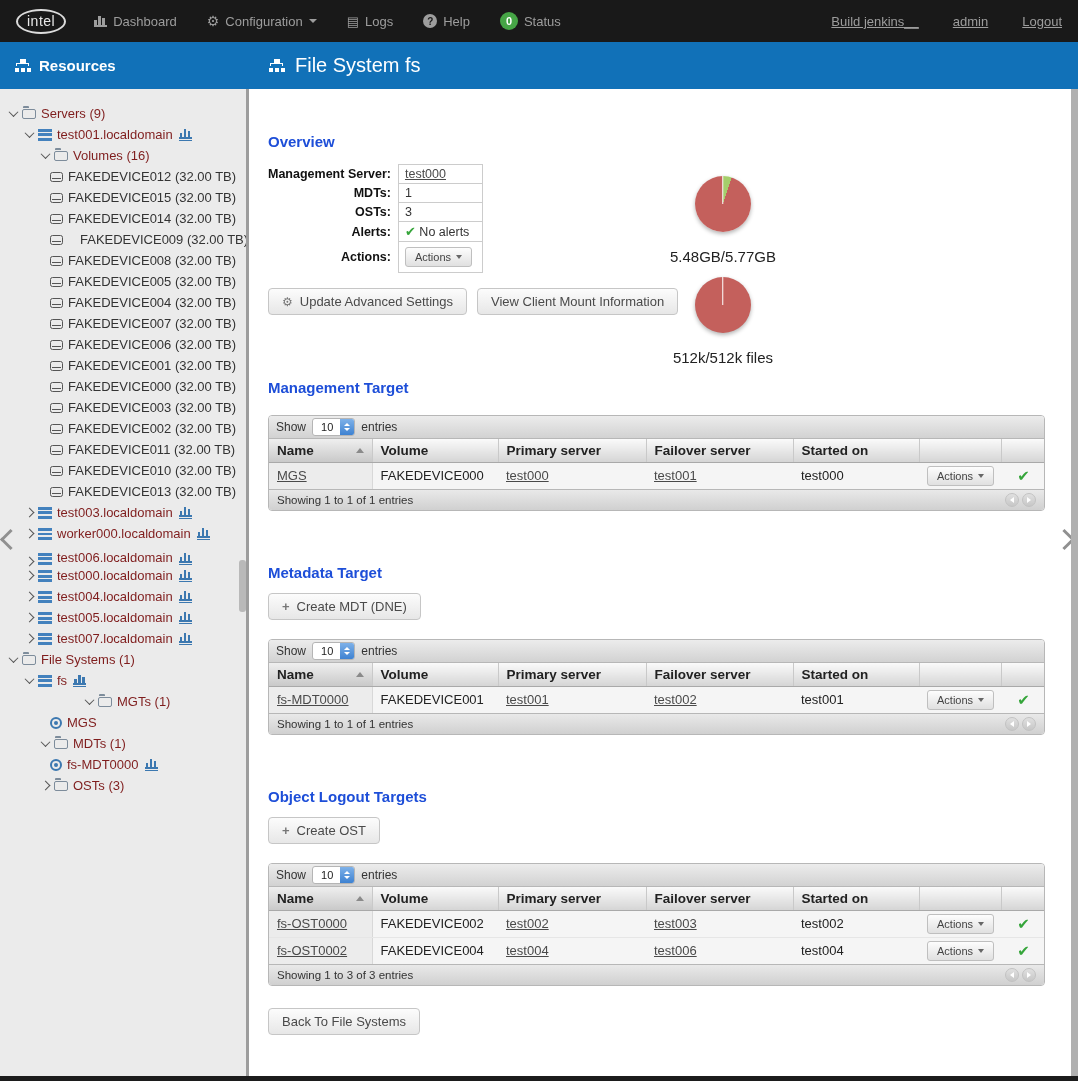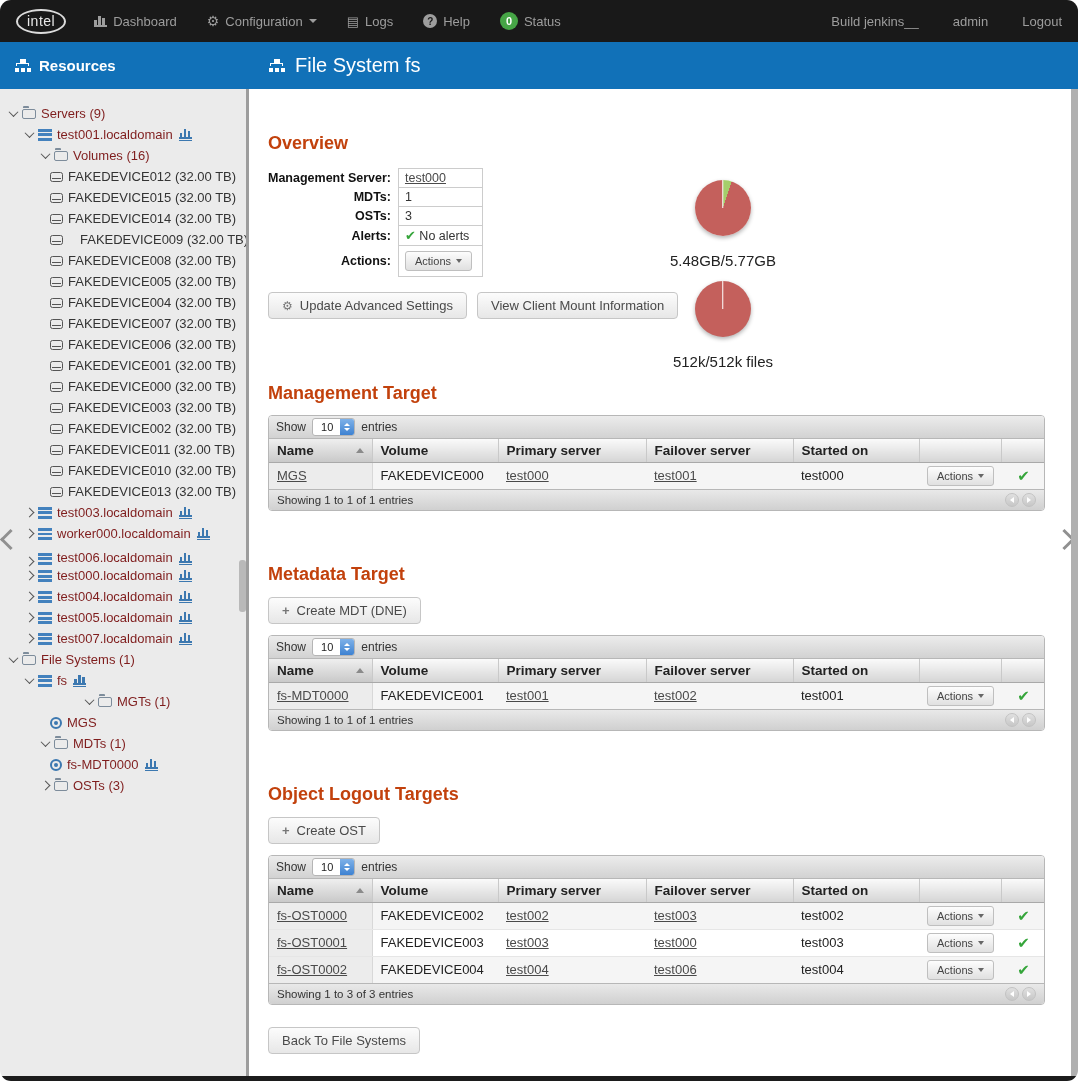--- a/index.html
+++ b/index.html
@@ -1,28 +1,28 @@
 <!DOCTYPE html>
 <html><head>
 <meta charset="utf-8">
 <style>
   * { box-sizing: border-box; margin: 0; padding: 0; }
   html,body { width:1078px; height:1081px; overflow:hidden; background:#fff;
     font-family:"Liberation Sans","DejaVu Sans",sans-serif; }
-  .app { position:relative; width:1078px; height:1081px; background:#fff; overflow:hidden;border-radius:11px; }
+  .app { position:relative; width:1078px; height:1081px; background:#fff; overflow:hidden; }
 
   
   .topnav { position:absolute; top:0; left:0; right:0; height:42px; background:#191919;
     display:flex; align-items:center; padding:0 16px; }
   .brand { color:#e8e8e8; font-size:14px; border:2px solid #dcdcdc; border-radius:50%;
     padding:2px 9px 3px; margin-right:28px; letter-spacing:.5px; }
   .nav-item { display:inline-flex; align-items:center; gap:6px; color:#9d9d9d; font-size:13px;
     margin-right:30px; cursor:pointer; white-space:nowrap; }
   .nav-right { margin-left:auto; display:flex; align-items:center; }
-  .nav-right .nav-item { margin-right:0; margin-left:34px; }
+  .nav-right .nav-item { margin-right:0; margin-left:34px;text-decoration:underline; }
   .mini-chart { display:inline-block; width:13px; height:11px; position:relative;
     border-bottom:2px solid #9d9d9d; }
   .mini-chart i { position:absolute; bottom:0; width:3px; background:#9d9d9d; }
   .mini-chart i:nth-child(1){ left:0; height:5px; } .mini-chart i:nth-child(2){ left:4px; height:9px; }
   .mini-chart i:nth-child(3){ left:8px; height:7px; }
   .gear-glyph { font-size:14px; color:#9d9d9d; line-height:1; }
   .caret-dn { width:0; height:0; border-left:4px solid transparent; border-right:4px solid transparent;
     border-top:4px solid #9d9d9d; display:inline-block; }
   .book-glyph { font-size:13px; color:#9d9d9d; line-height:1; }
   .help-glyph { width:14px; height:14px; border-radius:50%; background:#9d9d9d; color:#191919;
@@ -67,21 +67,21 @@
   .ic-chart { display:inline-block; margin-left:6px; padding-bottom:1px; border-bottom:1px solid #3c78b0; }
   .ic-chart b { display:block; width:13px; height:10px; position:relative; border-bottom:2px solid #3c78b0; }
   .ic-chart b i { position:absolute; bottom:0; width:2.5px; background:#3c78b0; }
   .ic-chart b i:nth-child(1){ left:1px; height:4px; } .ic-chart b i:nth-child(2){ left:5px; height:8px; }
   .ic-chart b i:nth-child(3){ left:9px; height:6px; }
   .side-thumb { position:absolute; right:0; top:471px; width:7px; height:52px; background:#b9b9b9; border-radius:3px; }
 
   
   .main { position:absolute; top:89px; left:249px; right:7px; bottom:5px; background:#fff; overflow:hidden; }
   .main-inner { padding:0 0 0 19px; }
-  .sect-heading { color:#c2410c; font-size:18px; font-weight:bold; }
+  .sect-heading { color:#1d4ed8; font-size:15px; font-weight:bold; }
   .h-overview { margin-top:44px; }
 
   .overview-row { position:relative; margin-top:14px; }
   .ov-table { border-collapse:collapse; }
   .ov-table td.lbl { text-align:right; font-weight:bold; font-size:12.5px; color:#111;
     padding:2px 7px 2px 0; white-space:nowrap; }
   .ov-table td.val { border:1px solid #ccc; width:84px; font-size:12.5px; color:#333; padding:2px 6px; }
   .ov-link, .t-link { color:#4a4a4a; text-decoration:underline; cursor:pointer; }
   .check-glyph { color:#35a53a; font-size:13px; font-weight:bold; }
   .btn-xs { display:inline-flex; align-items:center; gap:5px; font-size:11px; color:#444;
@@ -100,21 +100,21 @@
   .ov-buttons { margin-top:15px; display:flex; gap:10px; }
   .btn { display:inline-flex; align-items:center; gap:7px; font-size:13px; color:#4a4a4a;
     background:linear-gradient(#fcfcfc,#e7e7e7); border:1px solid #c6c6c6; border-radius:4px;
     padding:5px 13px; cursor:pointer; white-space:nowrap; }
   .plus-glyph { color:#777; font-weight:bold; font-size:13px; }
   .gear-sm { color:#777; font-size:12px; }
 
   .section { margin-top:0; }
   .sect-gap1 { margin-top:64px; }  .sect-gap2 { margin-top:53px; }
   .create-btn { margin-top:12px; }
-  .dtable { width:777px; border:1px solid #b7b7b7; border-radius:4px; margin-top:11px;
+  .dtable { width:777px; border:1px solid #b7b7b7; border-radius:4px; margin-top:19px;
     font-size:13px; overflow:hidden; }
   .dt-toolbar { height:23px; background:linear-gradient(#ececec,#d2d2d2); border-bottom:1px solid #b7b7b7;
     display:flex; align-items:center; gap:6px; padding:0 7px; font-size:12px; color:#333; }
   .show-sel { display:inline-flex; align-items:center; background:#fff; border:1px solid #b5b5b5;
     border-radius:3px; height:18px; overflow:hidden; cursor:pointer; }
   .sel-val { font-size:11px; color:#222; padding:0 7px 0 8px; min-width:24px; }
   .stepper { width:14px; height:18px; background:linear-gradient(#82b4ea,#3a7fd0);
     display:inline-flex; flex-direction:column; align-items:center; justify-content:center; gap:2px; }
   .stepper i { width:0; height:0; border-left:3px solid transparent; border-right:3px solid transparent; }
   .stepper .up { border-bottom:3.5px solid #fff; } .stepper .dn { border-top:3.5px solid #fff; }
@@ -651,32 +651,20 @@
                     <td>FAKEDEVICE002</td>
                     <td><span class="t-link">test002</span></td>
                     <td><span class="t-link">test003</span></td>
                     <td>test002</td>
                     <td class="act-cell"><button class="btn-xs">
                         <span>Actions</span>
                         <span class="caret-dn"></span>
                       </button></td>
                     <td class="chk-cell"><span class="check-glyph" style="font-size: 15px;">✔</span></td>
                   </tr>
-                  <tr class="even">
-                    <td class="name-cell"><span class="t-link">fs-OST0001</span></td>
-                    <td>FAKEDEVICE003</td>
-                    <td><span class="t-link">test003</span></td>
-                    <td><span class="t-link">test000</span></td>
-                    <td>test003</td>
-                    <td class="act-cell"><button class="btn-xs">
-                        <span>Actions</span>
-                        <span class="caret-dn"></span>
-                      </button></td>
-                    <td class="chk-cell"><span class="check-glyph" style="font-size: 15px;">✔</span></td>
-                  </tr>
                   <tr class="odd">
                     <td class="name-cell"><span class="t-link">fs-OST0002</span></td>
                     <td>FAKEDEVICE004</td>
                     <td><span class="t-link">test004</span></td>
                     <td><span class="t-link">test006</span></td>
                     <td>test004</td>
                     <td class="act-cell"><button class="btn-xs">
                         <span>Actions</span>
                         <span class="caret-dn"></span>
                       </button></td>

